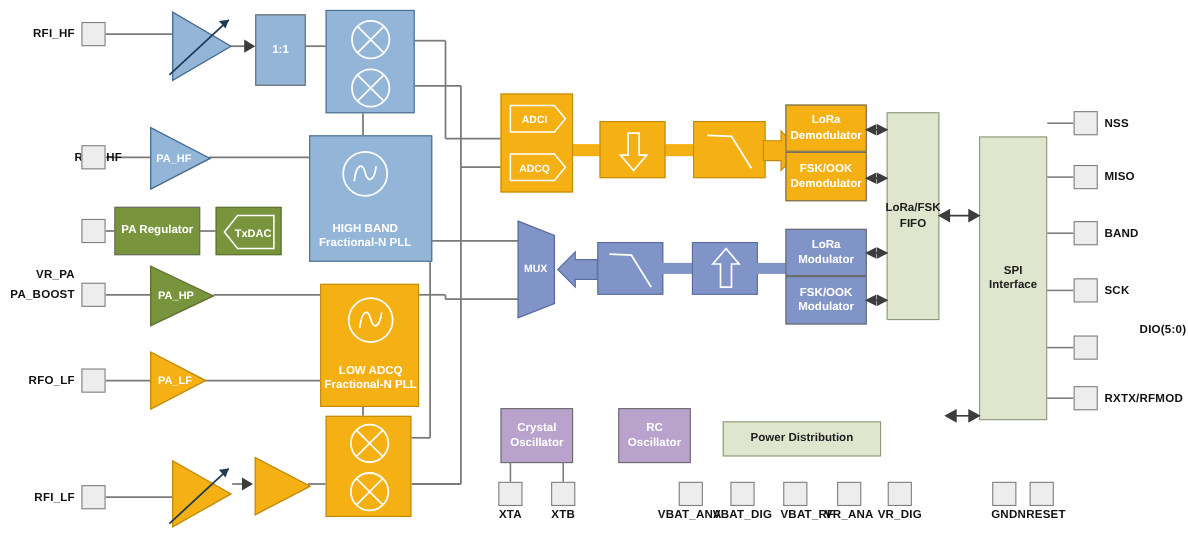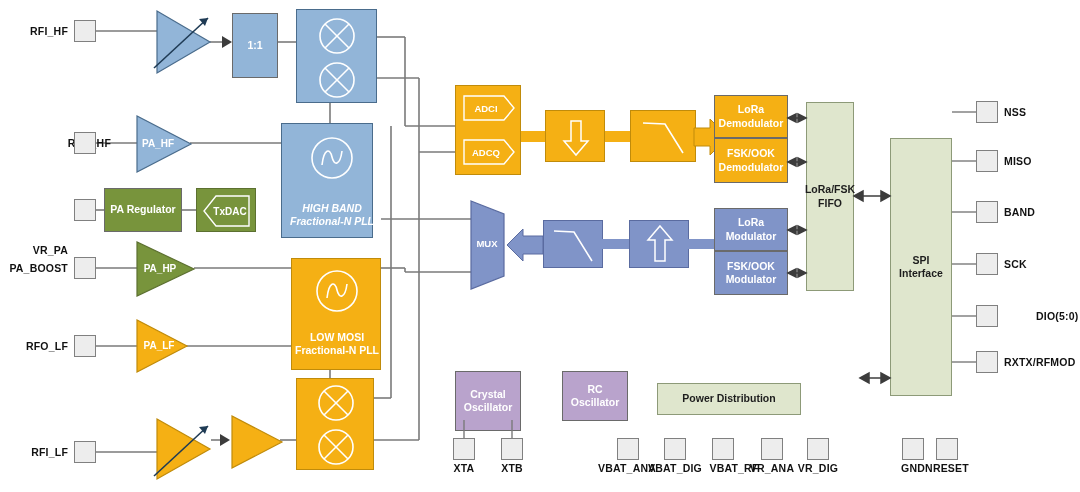--- a/index.html
+++ b/index.html
@@ -124,21 +124,21 @@
     <svg style="width:81px;height:94px;">
       <circle cx="40" cy="26" r="17" fill="none" stroke="#ffffff" stroke-width="1.6"></circle>
       <line x1="28" y1="14" x2="52" y2="38" stroke="#ffffff" stroke-width="1.6"></line>
       <line x1="52" y1="14" x2="28" y2="38" stroke="#ffffff" stroke-width="1.6"></line>
       <circle cx="40" cy="70" r="17" fill="none" stroke="#ffffff" stroke-width="1.6"></circle>
       <line x1="28" y1="58" x2="52" y2="82" stroke="#ffffff" stroke-width="1.6"></line>
       <line x1="52" y1="58" x2="28" y2="82" stroke="#ffffff" stroke-width="1.6"></line>
     </svg>
   </div>
 
-  <div class="abs blue" style="left:281px;top:123px;width:92px;height:115px;border:1.2px solid #4a6c8c;font-style:italic;">
+  <div class="abs blue" style="left:281px;top:123px;width:112px;height:115px;border:1.2px solid #4a6c8c;">
     <svg style="width:100px;height:62px;">
       <circle cx="50" cy="34" r="20" fill="none" stroke="#ffffff" stroke-width="1.6"></circle>
       <path d="M40,41 C42,24 48,24 50,33 C52,42 58,42 60,27" fill="none" stroke="#ffffff" stroke-width="1.6"></path>
     </svg>
     <div class="lbl-in" style="left:0;top:78px;width:100px;">
       <div>HIGH BAND</div>
       <div>Fractional-N PLL</div>
     </div>
   </div>
 
@@ -167,21 +167,21 @@
     <polygon points="4,2 4,54 54,28" fill="#f5b014" stroke="#c08b0a" stroke-width="1.2"></polygon>
     <text x="26" y="31" fill="#ffffff" font-size="10" font-weight="bold" font-family="Liberation Sans, sans-serif" text-anchor="middle">PA_LF</text>
   </svg>
 
   <div class="abs orange" style="left:291px;top:258px;width:90px;height:112px;border:1.2px solid #c08b0a;">
     <svg style="width:90px;height:58px;">
       <circle cx="45" cy="32" r="20" fill="none" stroke="#ffffff" stroke-width="1.6"></circle>
       <path d="M35,39 C37,22 43,22 45,31 C47,40 53,40 55,25" fill="none" stroke="#ffffff" stroke-width="1.6"></path>
     </svg>
     <div class="lbl-in" style="left:0;top:72px;width:90px;">
-      <div>LOW MOSI</div>
+      <div>LOW ADCQ</div>
       <div>Fractional-N PLL</div>
     </div>
   </div>
 
   <div class="abs orange" style="left:296px;top:378px;width:78px;height:92px;border:1.2px solid #c08b0a;">
     <svg style="width:78px;height:92px;">
       <circle cx="39" cy="24" r="17" fill="none" stroke="#ffffff" stroke-width="1.6"></circle>
       <line x1="27" y1="12" x2="51" y2="36" stroke="#ffffff" stroke-width="1.6"></line>
       <line x1="51" y1="12" x2="27" y2="36" stroke="#ffffff" stroke-width="1.6"></line>
       <circle cx="39" cy="68" r="17" fill="none" stroke="#ffffff" stroke-width="1.6"></circle>
@@ -280,21 +280,21 @@
     </div>
   </div>
 
   <div class="abs blk sage" style="left:806px;top:102px;width:48px;height:189px;">
     <div>
       <div>LoRa/FSK</div>
       <div>FIFO</div>
     </div>
   </div>
 
-  <div class="abs blk sage" style="left:890px;top:138px;width:62px;height:258px;">
+  <div class="abs blk sage" style="left:890px;top:124px;width:62px;height:258px;">
     <div>
       <div>SPI</div>
       <div>Interface</div>
     </div>
   </div>
 
 
   <svg class="abs" style="left:786px;top:90px;width:300px;height:330px;">
     <g stroke="#3c3c3c" stroke-width="1.5" fill="#3c3c3c">
 
@@ -341,26 +341,26 @@
   <div class="abs pin" style="left:976px;top:150px;"></div>
   <div class="abs pinlabel pl-right" style="left:1004px;top:155px;">MISO</div>
 
   <div class="abs pin" style="left:976px;top:201px;"></div>
   <div class="abs pinlabel pl-right" style="left:1004px;top:206px;">BAND</div>
 
   <div class="abs pin" style="left:976px;top:253px;"></div>
   <div class="abs pinlabel pl-right" style="left:1004px;top:258px;">SCK</div>
 
   <div class="abs pin" style="left:976px;top:305px;"></div>
-  <div class="abs pinlabel pl-right" style="left:1004px;top:310px;padding-left:32px;">DIO(5:0)</div>
+  <div class="abs pinlabel pl-right" style="left:1004px;top:294px;padding-left:32px;">DIO(5:0)</div>
 
   <div class="abs pin" style="left:976px;top:351px;"></div>
   <div class="abs pinlabel pl-right" style="left:1004px;top:356px;">RXTX/RFMOD</div>
 
-  <div class="abs blk purple" style="left:455px;top:371px;width:66px;height:60px;">
+  <div class="abs blk purple" style="left:455px;top:371px;width:66px;height:50px;">
     <div>
       <div>Crystal</div>
       <div>Oscillator</div>
     </div>
   </div>
   <div class="abs blk purple" style="left:562px;top:371px;width:66px;height:50px;">
     <div>
       <div>RC</div>
       <div>Oscillator</div>
     </div>

